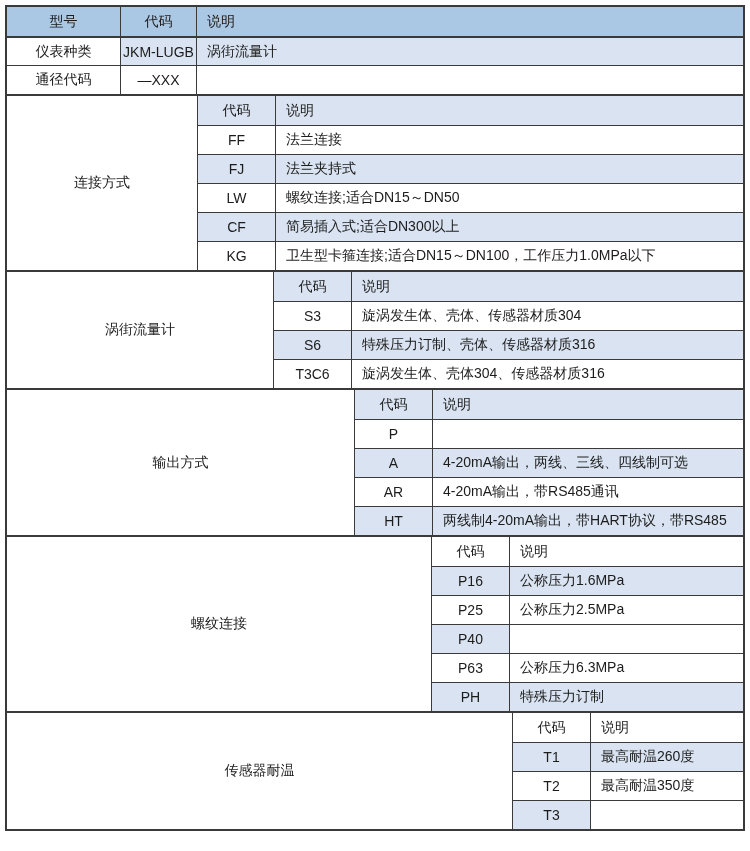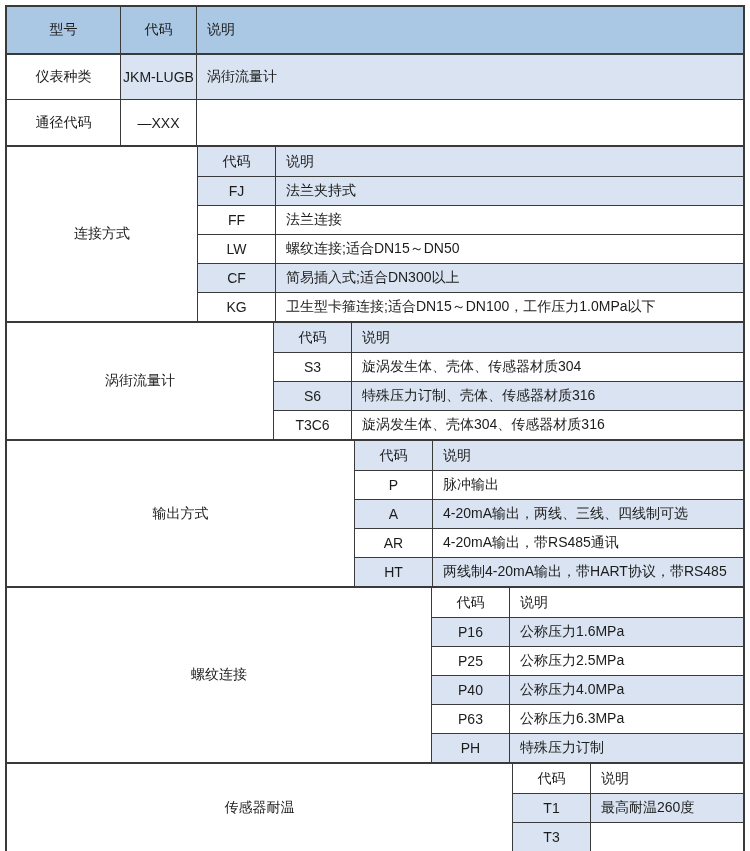--- a/index.html
+++ b/index.html
@@ -10,21 +10,21 @@
   }
   *{box-sizing:border-box;margin:0;padding:0}
   body{
     width:750px;height:851px;background:#ffffff;
     font-family:"Liberation Sans","DejaVu Sans",sans-serif;
     font-size:14px;color:var(--text);
   }
   .wrap{width:750px;height:851px;padding:5px;background:#fff}
   .tbl{width:740px;border:2px solid var(--border);background:#fff}
   
-  .row{display:flex;height:46px;align-items:stretch}
+  .row{display:flex;height:29px;align-items:stretch}
   .row>div{display:flex;align-items:center}
   .c1{flex:0 0 114px;border-right:1px solid var(--border);justify-content:center}
   .c2{flex:0 0 76px;border-right:1px solid var(--border);justify-content:center}
   .c3{flex:1;padding-left:10px}
   .row.hdr .c1,.row.hdr .c2,.row.hdr .c3{background:var(--hdr)}
   .row.shade .c2,.row.shade .c3{background:var(--stripe)}
   
   .tbl > *:not(:first-child){border-top:1px solid var(--border)}
   .tbl > *:nth-child(2){border-top-width:2px}
   .tbl > .section{border-top-width:2px}
@@ -65,27 +65,27 @@
         <div class="c1">通径代码</div>
         <div class="c2">—XXX</div>
       </div>
       <div class="section s0">
         <div class="slabel">连接方式</div>
         <div class="rows">
           <div class="nrow subhdr shade">
             <div class="ncode">代码</div>
             <div class="ndesc">说明</div>
           </div>
+          <div class="nrow">
+            <div class="ncode">FF</div>
+            <div class="ndesc">法兰连接</div>
+          </div>
           <div class="nrow shade">
             <div class="ncode">FJ</div>
             <div class="ndesc">法兰夹持式</div>
-          </div>
-          <div class="nrow">
-            <div class="ncode">FF</div>
-            <div class="ndesc">法兰连接</div>
           </div>
           <div class="nrow">
             <div class="ncode">LW</div>
             <div class="ndesc">螺纹连接;适合DN15～DN50</div>
           </div>
           <div class="nrow shade">
             <div class="ncode">CF</div>
             <div class="ndesc">简易插入式;适合DN300以上</div>
           </div>
           <div class="nrow">
@@ -117,21 +117,20 @@
       </div>
       <div class="section s2">
         <div class="slabel">输出方式</div>
         <div class="rows">
           <div class="nrow subhdr shade">
             <div class="ncode">代码</div>
             <div class="ndesc">说明</div>
           </div>
           <div class="nrow">
             <div class="ncode">P</div>
-            <div class="ndesc">脉冲输出</div>
           </div>
           <div class="nrow shade">
             <div class="ncode">A</div>
             <div class="ndesc">4-20mA输出，两线、三线、四线制可选</div>
           </div>
           <div class="nrow">
             <div class="ncode">AR</div>
             <div class="ndesc">4-20mA输出，带RS485通讯</div>
           </div>
           <div class="nrow shade">
@@ -150,21 +149,20 @@
           <div class="nrow shade">
             <div class="ncode">P16</div>
             <div class="ndesc">公称压力1.6MPa</div>
           </div>
           <div class="nrow">
             <div class="ncode">P25</div>
             <div class="ndesc">公称压力2.5MPa</div>
           </div>
           <div class="nrow shade">
             <div class="ncode">P40</div>
-            <div class="ndesc">公称压力4.0MPa</div>
           </div>
           <div class="nrow">
             <div class="ncode">P63</div>
             <div class="ndesc">公称压力6.3MPa</div>
           </div>
           <div class="nrow shade">
             <div class="ncode">PH</div>
             <div class="ndesc">特殊压力订制</div>
           </div>
         </div>
@@ -173,19 +171,23 @@
         <div class="slabel">传感器耐温</div>
         <div class="rows">
           <div class="nrow subhdr">
             <div class="ncode">代码</div>
             <div class="ndesc">说明</div>
           </div>
           <div class="nrow shade">
             <div class="ncode">T1</div>
             <div class="ndesc">最高耐温260度</div>
           </div>
+          <div class="nrow">
+            <div class="ncode">T2</div>
+            <div class="ndesc">最高耐温350度</div>
+          </div>
           <div class="nrow shade">
             <div class="ncode">T3</div>
           </div>
         </div>
       </div>
     </div>
 </div>
 
 </body></html>

